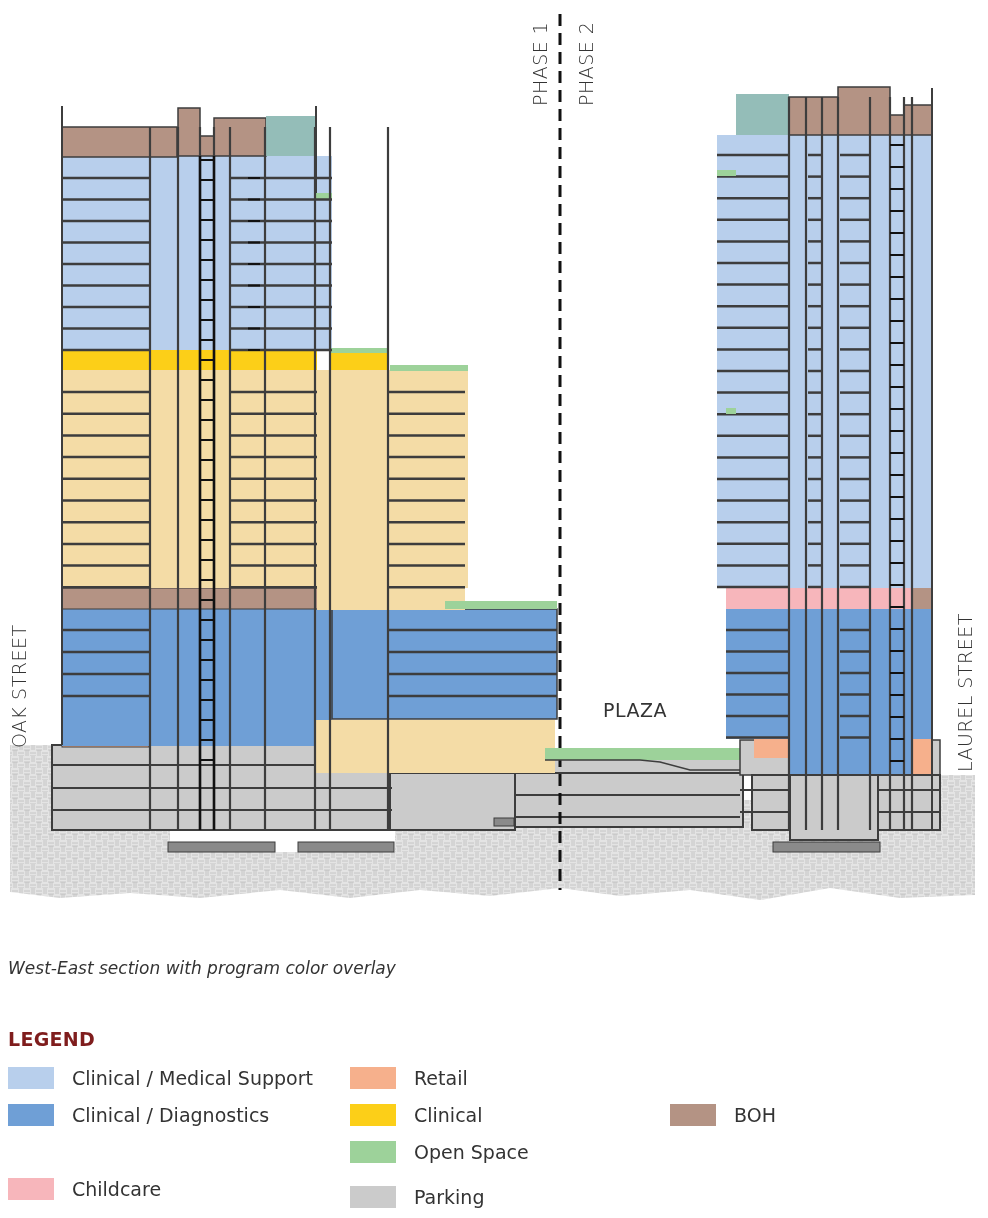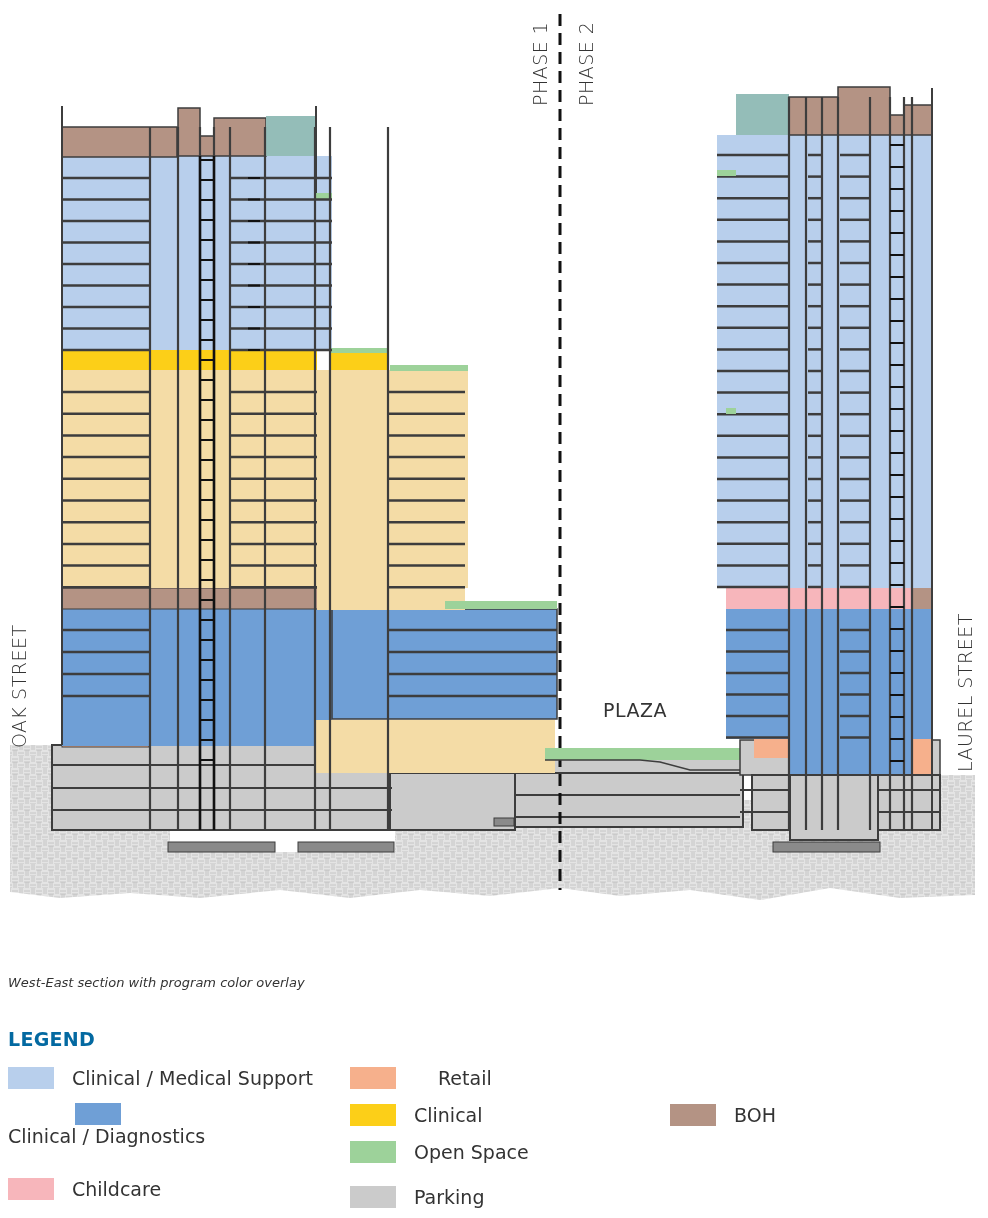--- a/index.html
+++ b/index.html
@@ -1,21 +1,21 @@
 <!DOCTYPE html>
 <html><head>
 <meta charset="utf-8">
 <style>
   html, body { margin:0; padding:0; background:#ffffff; }
   body { width:988px; height:1218px; position:relative; overflow:hidden; font-family:"DejaVu Sans", sans-serif; color:#333; }
   #section { position:absolute; left:0; top:0; width:988px; height:920px; }
   .vlabel { position:absolute; transform-origin:left top; transform:rotate(-90deg); font-size:19px; letter-spacing:0.5px; color:#333; white-space:nowrap; font-family:"DejaVu Sans", sans-serif; font-weight:300; }
   .hlabel { position:absolute; font-size:19px; letter-spacing:0.5px; color:#333; }
-  .caption { position:absolute; left:8px; top:958px; font-size:13px; font-style:italic; color:#333; font-family:"DejaVu Sans", sans-serif;margin-top:17px; }
-  .legend-title { position:absolute; left:8px; top:1028px; font-size:19px; font-weight:bold; color:#0369a1; letter-spacing:0.3px; }
+  .caption { position:absolute; left:8px; top:958px; font-size:17px; font-style:italic; color:#333; font-family:"DejaVu Sans", sans-serif; }
+  .legend-title { position:absolute; left:8px; top:1028px; font-size:19px; font-weight:bold; color:#7f1d1d; letter-spacing:0.3px; }
   .legend { position:absolute; left:8px; top:1062px; width:980px; height:150px; }
   .lg-item { position:absolute; height:24px; display:flex; align-items:center; }
   .lg-swatch { width:46px; height:22px; margin-right:18px; flex:0 0 auto; }
   .lg-label { font-size:19px; color:#333; white-space:nowrap; }
 </style>
 </head>
 <body>
 
 <div id="section">
   <svg id="section-svg" width="988" height="920" viewBox="0 0 988 920">
@@ -313,29 +313,29 @@
 <div class="hlabel" style="left:603px; top:699px;">PLAZA</div>
 
 <div class="caption">West-East section with program color overlay</div>
 
 <div class="legend-title">LEGEND</div>
 <div class="legend" id="legend">
   <div class="lg-item" style="left:0px; top:4px;text-align:right;">
     <div class="lg-swatch" style="background:#b8cfec"></div>
     <span class="lg-label">Clinical / Medical Support</span>
   </div>
-  <div class="lg-item" style="left:0px; top:41px;flex-direction:column;">
+  <div class="lg-item" style="left:0px; top:41px;">
     <div class="lg-swatch" style="background:#6f9fd6"></div>
     <span class="lg-label">Clinical / Diagnostics</span>
   </div>
   <div class="lg-item" style="left:0px; top:115px;">
     <div class="lg-swatch" style="background:#f7b6bb"></div>
     <span class="lg-label">Childcare</span>
   </div>
-  <div class="lg-item" style="left:342px; top:4px;gap:24px;">
+  <div class="lg-item" style="left:342px; top:4px;">
     <div class="lg-swatch" style="background:#f6b08c"></div>
     <span class="lg-label">Retail</span>
   </div>
   <div class="lg-item" style="left:342px; top:41px;">
     <div class="lg-swatch" style="background:#fccf18"></div>
     <span class="lg-label">Clinical</span>
   </div>
   <div class="lg-item" style="left:342px; top:78px;">
     <div class="lg-swatch" style="background:#9dd29a"></div>
     <span class="lg-label">Open Space</span>

